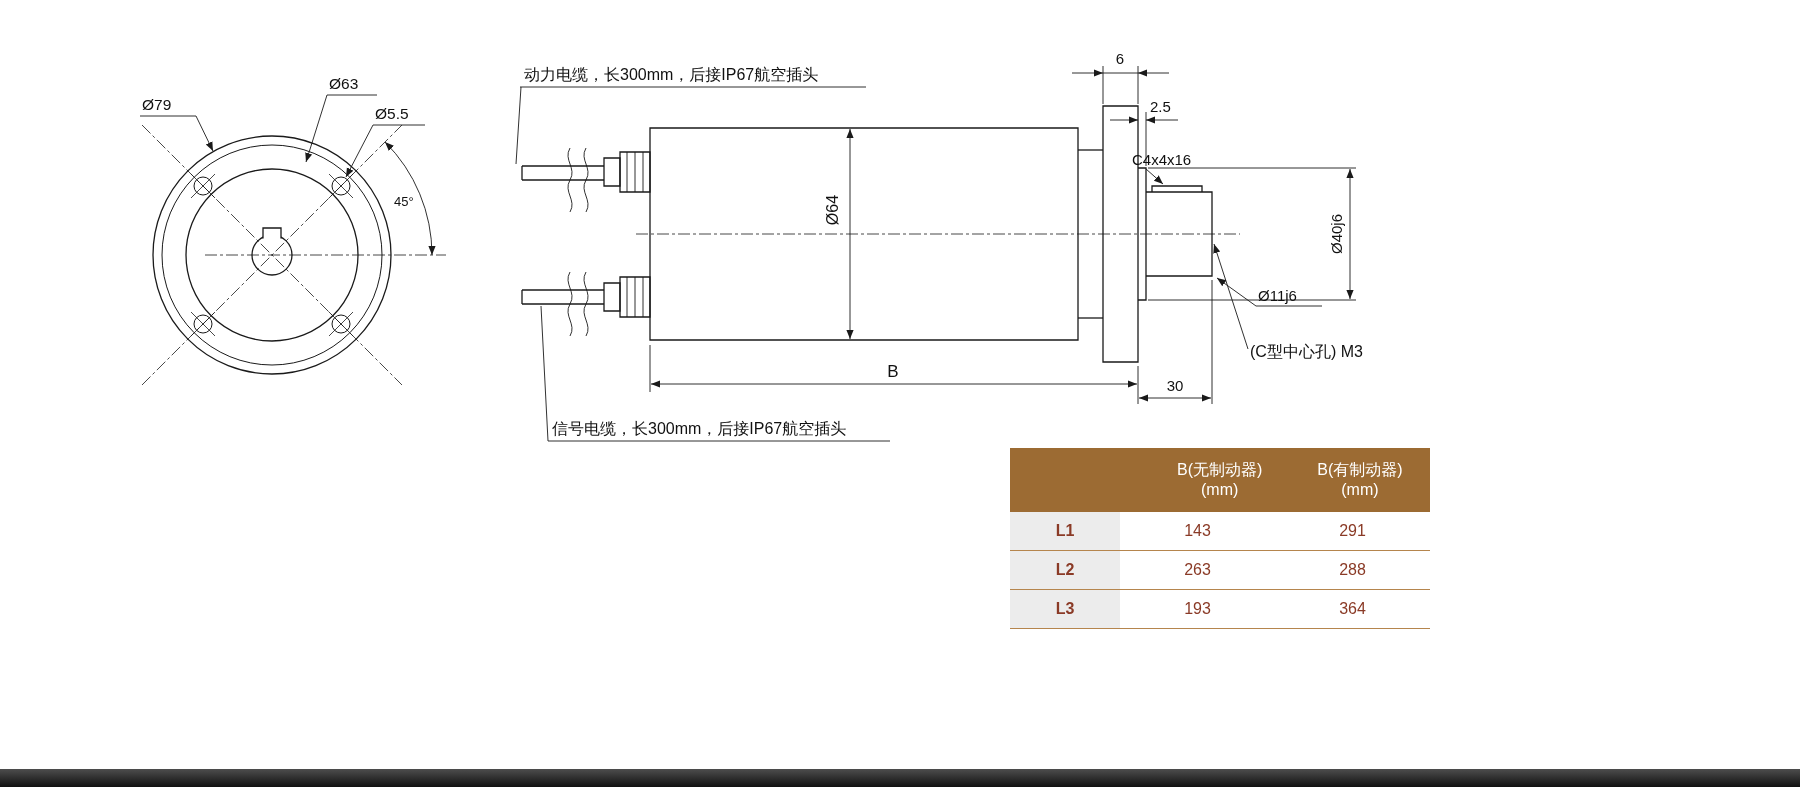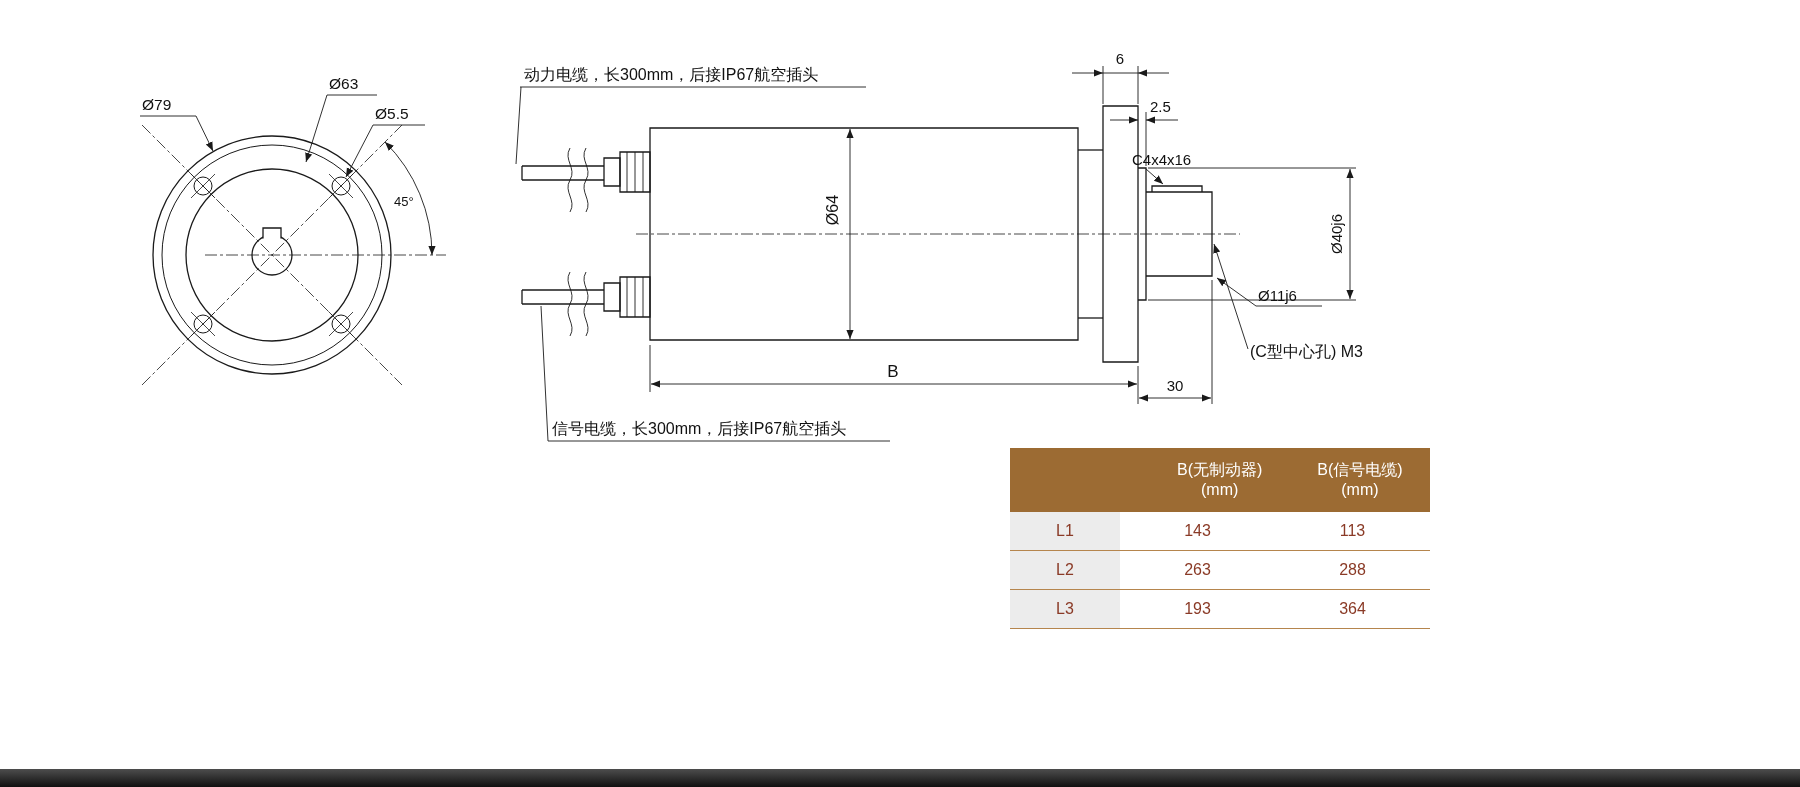--- a/index.html
+++ b/index.html
@@ -12,21 +12,21 @@
 
   
   .spec-table{position:absolute;left:1010px;top:448px;width:420px;}
   .t-header{display:flex;background:#9c6b33;color:#fff;height:64px;padding-left:40px;}
   .t-h-cell{display:flex;flex-direction:column;justify-content:center;align-items:center;
     font-size:16px;line-height:20px;}
   .t-col0{width:110px;}
   .t-col{width:155px;}
   .t-row{display:flex;height:38px;border-bottom:1px solid #b5854d;align-items:stretch;}
   .t-label{width:110px;background:#ececec;display:flex;align-items:center;justify-content:center;
-    font-size:16px;color:#8a3a26;}
+    font-size:16px;color:#8a3a26;font-weight:bold;}
   .t-val{width:155px;display:flex;align-items:center;justify-content:center;
     font-size:16px;color:#8a3a26;}
 
   .footer-bar{position:absolute;left:0;bottom:0;width:1800px;height:18px;
     background:linear-gradient(to bottom,#4d4d4d,#101010);}
 </style>
 </head>
 <body>
 
 <svg class="drawing" width="1800" height="787" viewBox="0 0 1800 787">
@@ -187,29 +187,29 @@
 </svg>
 
 <div class="spec-table">
   <div class="t-header">
     <div class="t-h-cell t-col0"></div>
     <div class="t-h-cell t-col">
       <span>B(无制动器)</span>
       <span>(mm)</span>
     </div>
     <div class="t-h-cell t-col">
-      <span>B(信号电缆)</span>
+      <span>B(有制动器)</span>
       <span>(mm)</span>
     </div>
   </div>
 
   <div class="t-row">
     <div class="t-label">L1</div>
     <div class="t-val">143</div>
-    <div class="t-val">113</div>
+    <div class="t-val">291</div>
   </div>
   <div class="t-row">
     <div class="t-label">L2</div>
     <div class="t-val">263</div>
     <div class="t-val">288</div>
   </div>
   <div class="t-row">
     <div class="t-label">L3</div>
     <div class="t-val">193</div>
     <div class="t-val">364</div>

